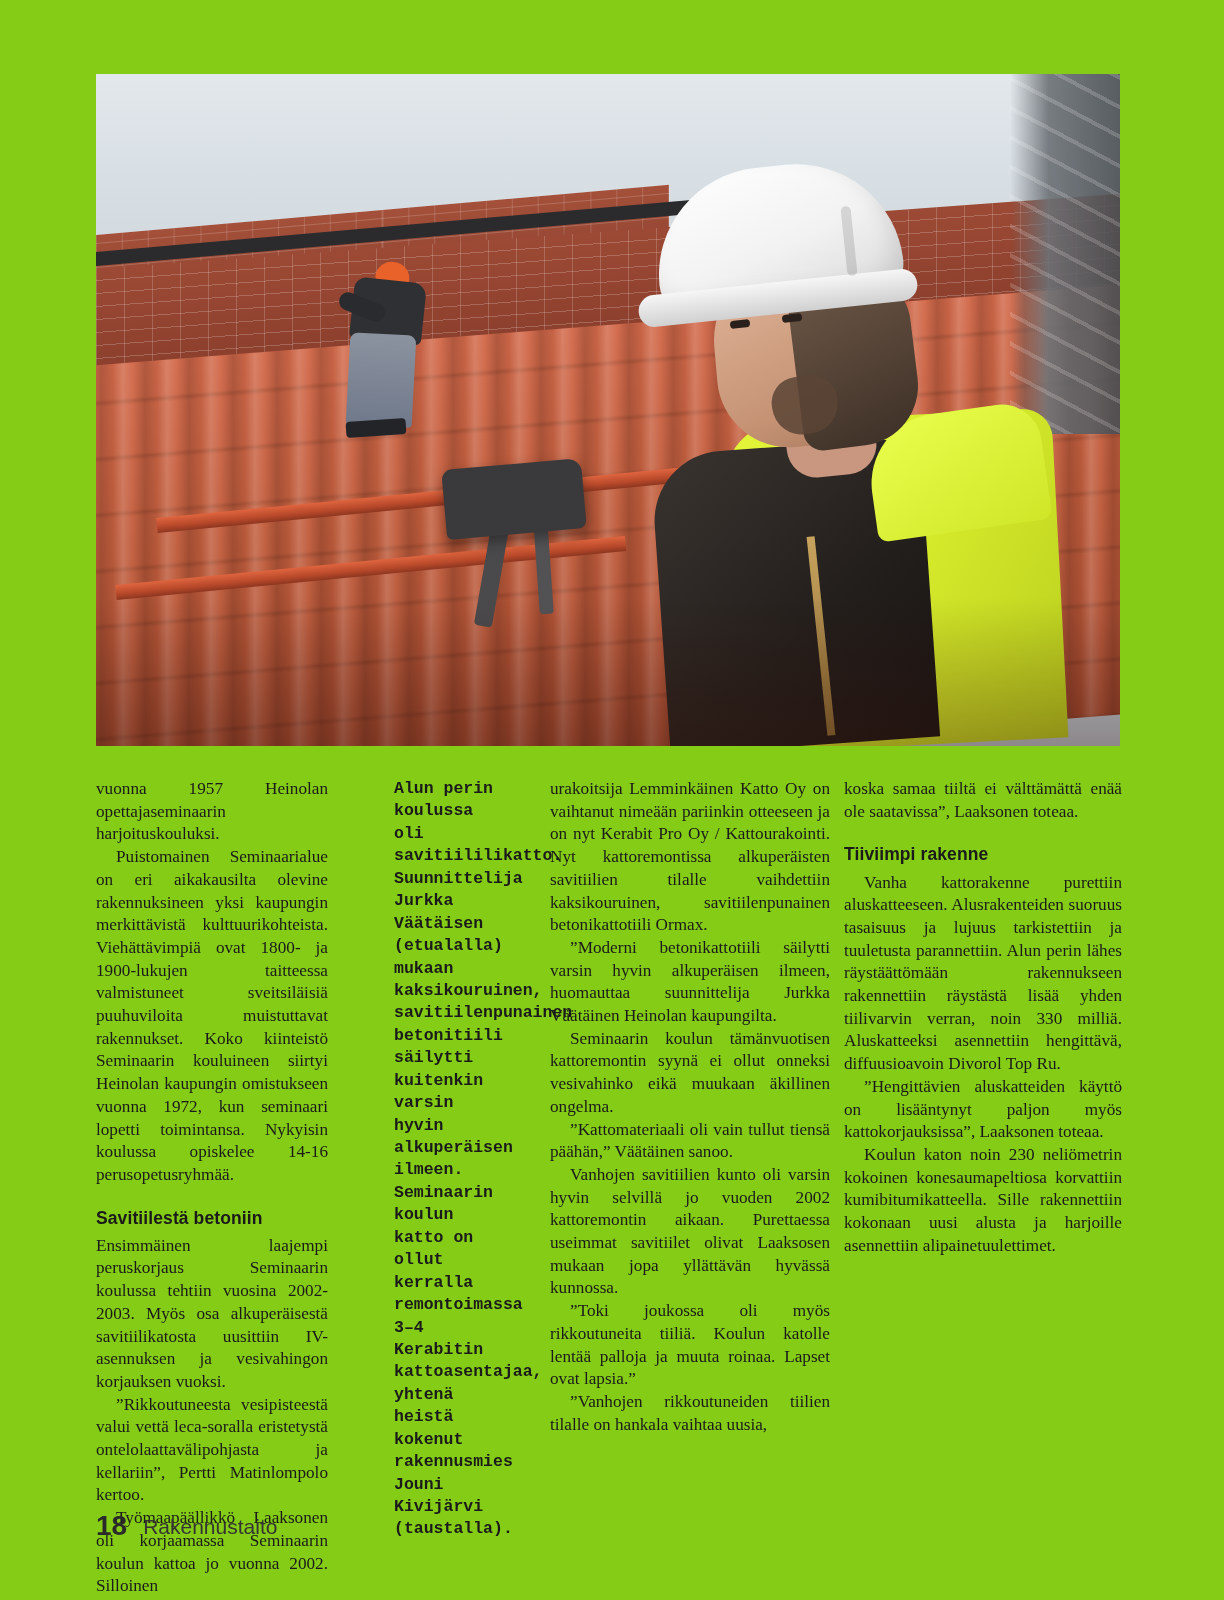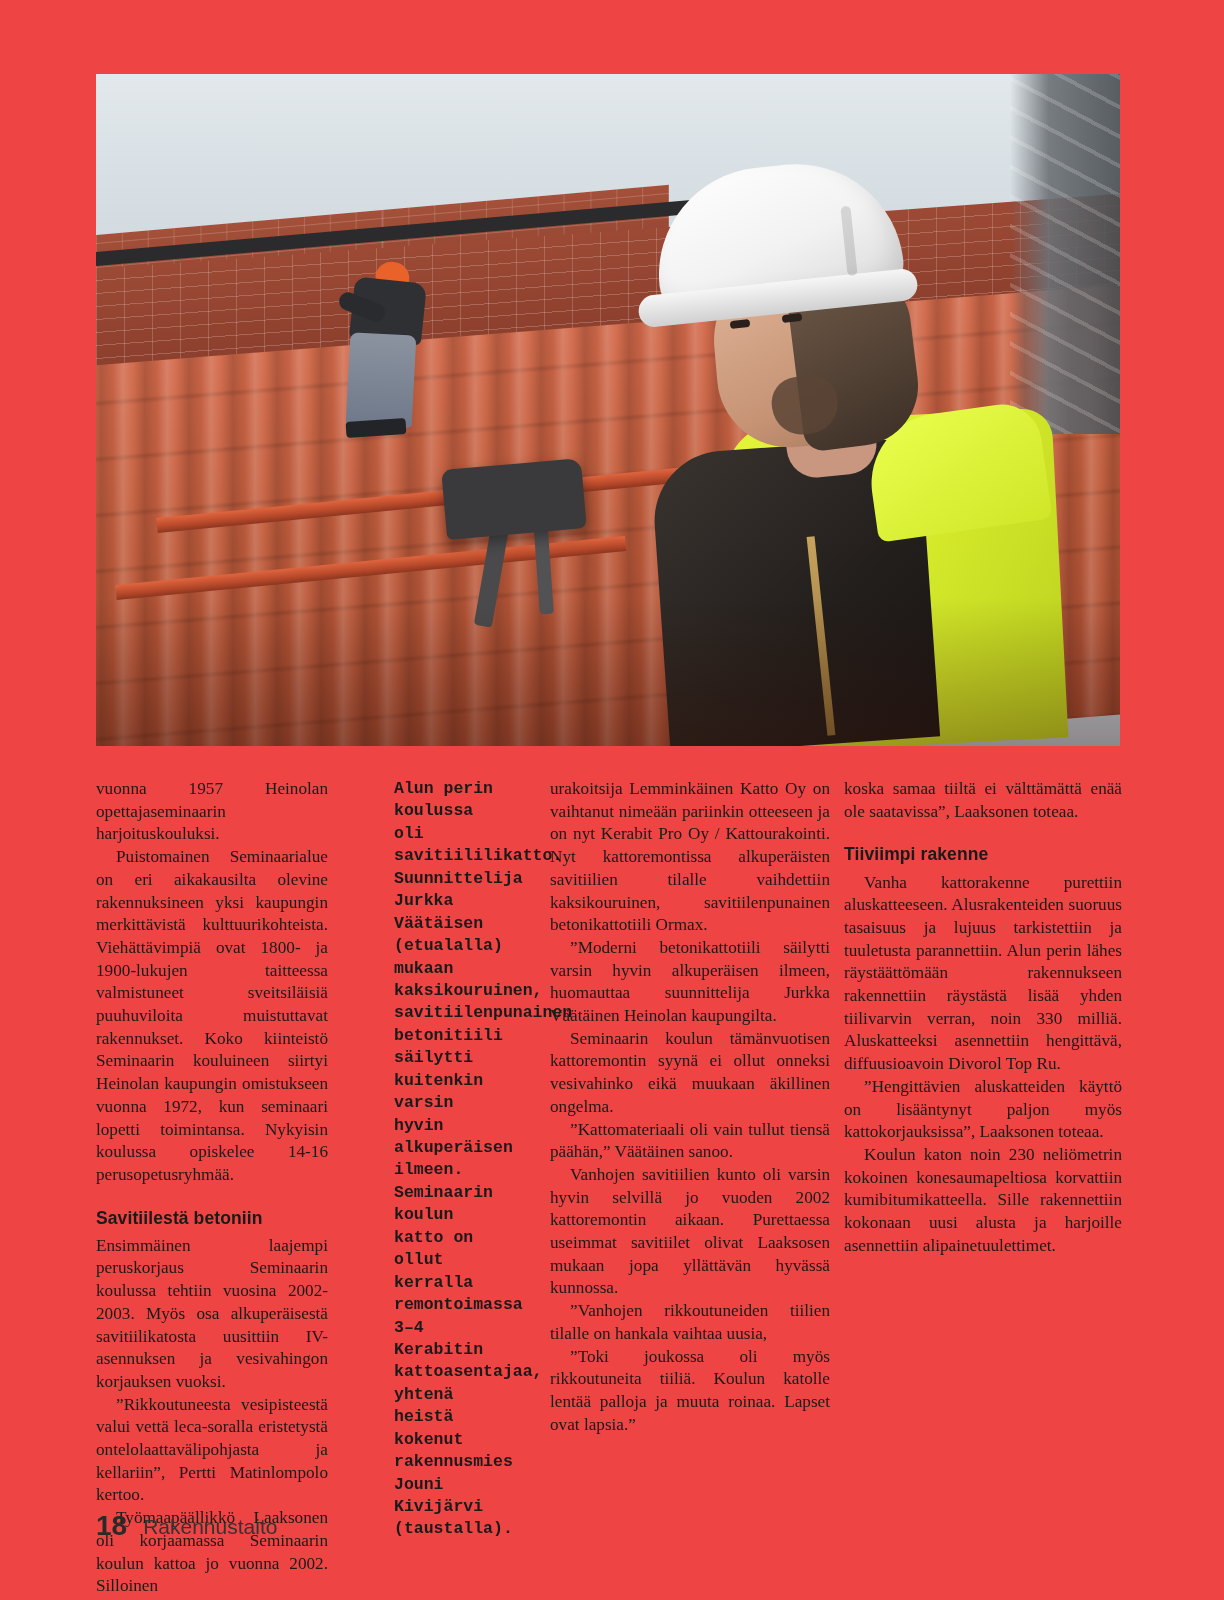--- a/index.html
+++ b/index.html
@@ -12,21 +12,21 @@
     height: 1600px;
     position: relative;
     font-family: "Liberation Serif", serif;
     color: #1a1a1a;
     overflow: hidden;
   }
 
   .page {
     position: absolute;
     inset: 0;
-    background: #ef4444;
+    background: #84cc16;
   }
 
   
   .photo {
     position: absolute;
     left: 96px;
     top: 74px;
     width: 1024px;
     height: 672px;
     overflow: hidden;
@@ -360,22 +360,22 @@
     <div class="col c2">
       <p class="lead noindent">Alun perin koulussa oli savitiililikatto. Suunnittelija Jurkka Väätäisen (etualalla) mukaan kaksikouruinen, savitiilenpunainen betonitiili säilytti kuitenkin varsin hyvin alkuperäisen ilmeen. Seminaarin koulun katto on ollut kerralla remontoimassa 3–4 Kerabitin kattoasentajaa, yhtenä heistä kokenut rakennusmies Jouni Kivijärvi (taustalla).</p>
     </div>
 
     <div class="col c3">
       <p class="noindent">urakoitsija Lemminkäinen Katto Oy on vaihtanut nimeään pariinkin otteeseen ja on nyt Kerabit Pro Oy / Kattourakointi. Nyt kattoremontissa alkuperäisten savitiilien tilalle vaihdettiin kaksikouruinen, savitiilenpunainen betonikattotiili Ormax.</p>
       <p>”Moderni betonikattotiili säilytti varsin hyvin alkuperäisen ilmeen, huomauttaa suunnittelija Jurkka Väätäinen Heinolan kaupungilta.</p>
       <p>Seminaarin koulun tämänvuotisen kattoremontin syynä ei ollut onneksi vesivahinko eikä muukaan äkillinen ongelma.</p>
       <p>”Kattomateriaali oli vain tullut tiensä päähän,” Väätäinen sanoo.</p>
       <p>Vanhojen savitiilien kunto oli varsin hyvin selvillä jo vuoden 2002 kattoremontin aikaan. Purettaessa useimmat savitiilet olivat Laaksosen mukaan jopa yllättävän hyvässä kunnossa.</p>
+      <p>”Toki joukossa oli myös rikkoutuneita tiiliä. Koulun katolle lentää palloja ja muuta roinaa. Lapset ovat lapsia.”</p>
       <p>”Vanhojen rikkoutuneiden tiilien tilalle on hankala vaihtaa uusia,</p>
-      <p>”Toki joukossa oli myös rikkoutuneita tiiliä. Koulun katolle lentää palloja ja muuta roinaa. Lapset ovat lapsia.”</p>
     </div>
 
     <div class="col c4">
       <p class="noindent">koska samaa tiiltä ei välttämättä enää ole saatavissa”, Laaksonen toteaa.</p>
       <div class="subhead">Tiiviimpi rakenne</div>
       <p>Vanha kattorakenne purettiin aluskatteeseen. Alusrakenteiden suoruus tasaisuus ja lujuus tarkistettiin ja tuuletusta parannettiin. Alun perin lähes räystäättömään rakennukseen rakennettiin räystästä lisää yhden tiilivarvin verran, noin 330 milliä. Aluskatteeksi asennettiin hengittävä, diffuusioavoin Divorol Top Ru.</p>
       <p>”Hengittävien aluskatteiden käyttö on lisääntynyt paljon myös kattokorjauksissa”, Laaksonen toteaa.</p>
       <p>Koulun katon noin 230 neliömetrin kokoinen konesaumapeltiosa korvattiin kumibitumikatteella. Sille rakennettiin kokonaan uusi alusta ja harjoille asennettiin alipainetuulettimet.</p>
     </div>
 

